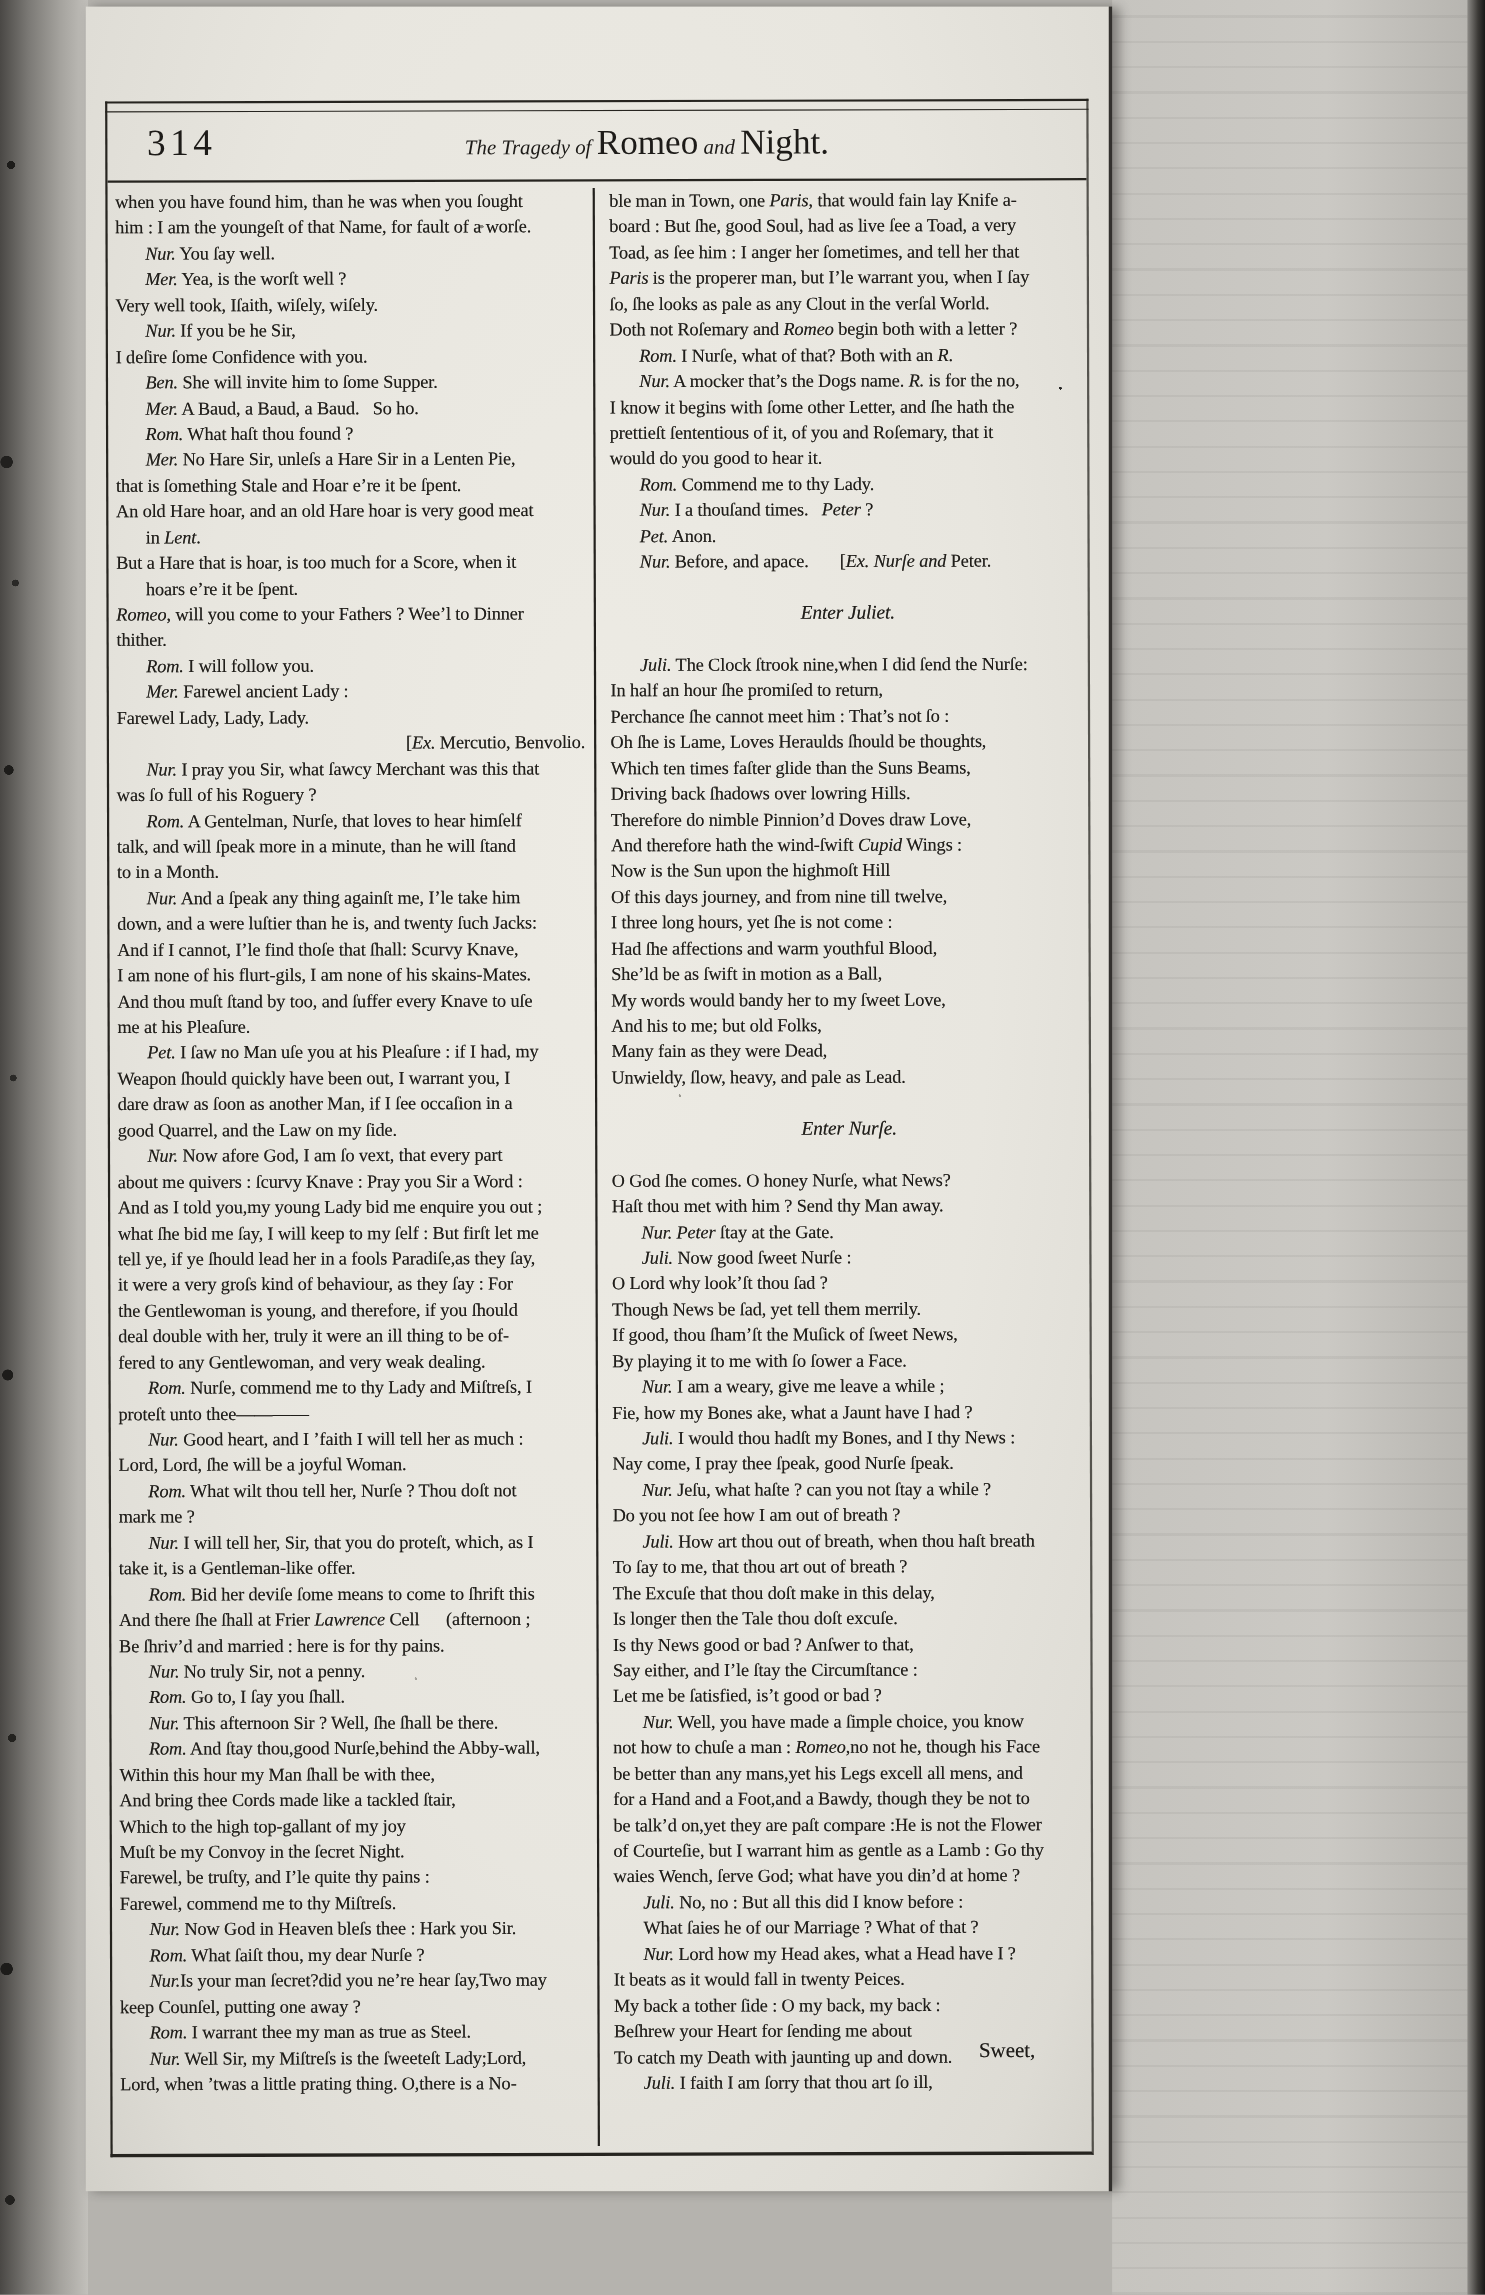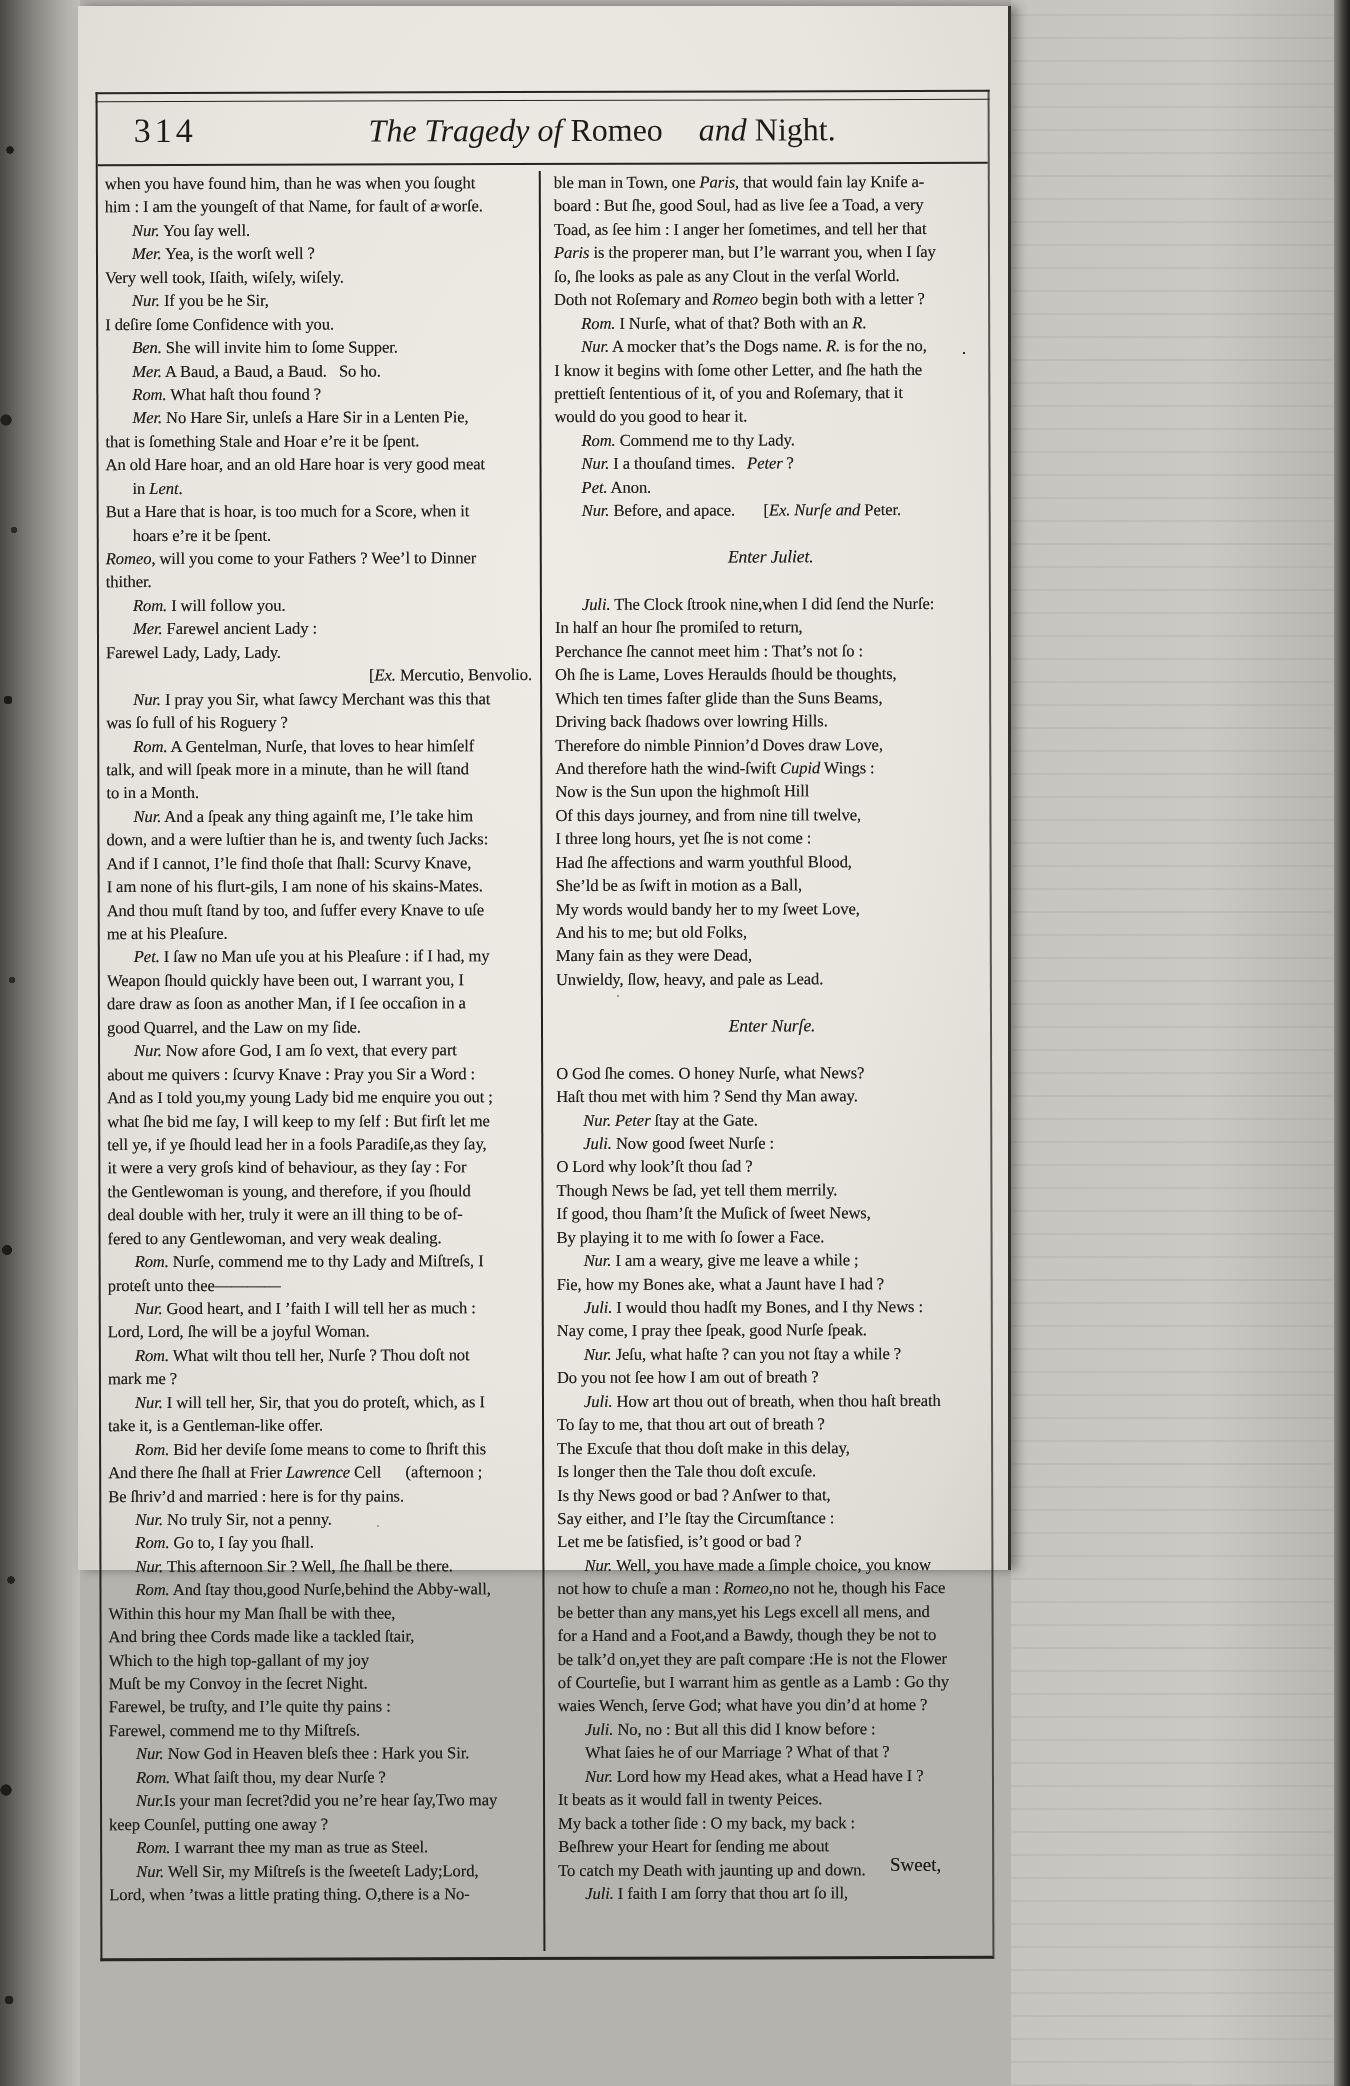--- a/index.html
+++ b/index.html
@@ -19,21 +19,21 @@
       radial-gradient(circle 7px at 8px 700px,#1d1c1a 0 60%,transparent 65%),
       radial-gradient(circle 5px at 12px 980px,#2a2927 0 60%,transparent 65%),
       radial-gradient(circle 8px at 7px 1250px,#1d1c1a 0 60%,transparent 65%),
       radial-gradient(circle 6px at 11px 1580px,#23221f 0 60%,transparent 65%),
       radial-gradient(circle 9px at 6px 1790px,#1d1c1a 0 60%,transparent 65%),
       radial-gradient(circle 7px at 9px 2000px,#21201e 0 60%,transparent 65%),
       linear-gradient(90deg,#4a4845 0px,#7b7975 26px,#a5a39e 55px,#c2c0bb 80px);
   }
   
   .page{
-    position:absolute;left:78px;top:6px;width:930px;height:1564px;
+    position:absolute;left:78px;top:6px;width:930px;height:1986px;
     background:radial-gradient(ellipse at 50% 38%,#edebe4 0%,#e8e6df 55%,#dddbd4 88%,#d2d0c9 100%);
     border-right:3px solid #33312e;
     box-shadow:6px 0 10px rgba(40,38,36,.45);
   }
   .page::before{ 
     content:"";position:absolute;inset:0;pointer-events:none;
     background:
       radial-gradient(circle 3px at 360px 200px,rgba(40,38,30,.5) 0 55%,transparent 60%),
       radial-gradient(circle 2px at 886px 347px,rgba(20,20,20,.9) 0 60%,transparent 65%),
       radial-gradient(circle 2px at 540px 990px,rgba(40,38,30,.4) 0 55%,transparent 60%),
@@ -59,21 +59,21 @@
     border-left:2.5px solid #26241f;
     border-right:2px solid rgba(38,36,31,.75);
     border-bottom:3px solid #26241f;
     transform:rotate(-0.15deg);
   }
   .rule2{height:7px;border-top:2.5px solid #26241f;border-bottom:1.5px solid #26241f;margin:0 -2px;}
   .header-row{display:flex;align-items:baseline;height:62px;border-bottom:2.5px solid #26241f;padding:0 8px;}
   .pageno{font-size:34px;letter-spacing:4px;color:#1d1b18;margin-left:28px;padding-top:10px;}
   .title{flex:1;text-align:center;font-size:29px;color:#1d1b18;padding-top:10px;white-space:pre-wrap;}
   .title span{font-size:32px;}
-  .title i{font-size:32px;margin-left:28px;}
+  .title i{font-size:19px;}
 
   .textblock{display:flex;padding-top:6px;height:1780px;}
   .col{white-space:pre-wrap;}
   .col-left{width:434px;padding-left:7px;}
   .col-right{flex:1;border-left:2.5px solid #23211d;padding-left:13px;padding-right:2px;}
   .line{height:23.45px;line-height:23.45px;font-size:16.6px;letter-spacing:-0.1px;color:#201e1a;
         text-shadow:0 0 .5px rgba(25,23,20,.6);overflow:visible;}
   .line.ind{padding-left:27px;}
   .line.ctr{text-align:center;font-size:17.6px;}
   .line.rgt{text-align:right;padding-right:8px;}

